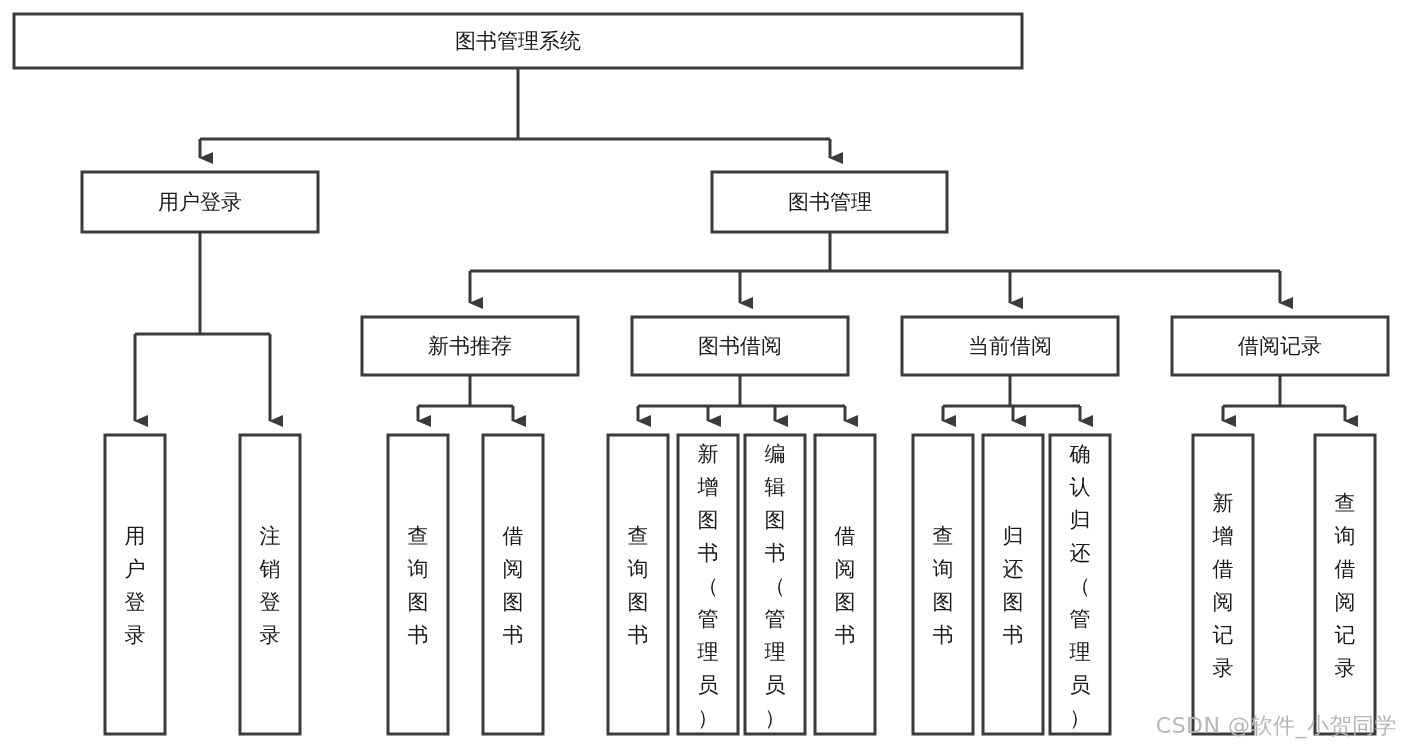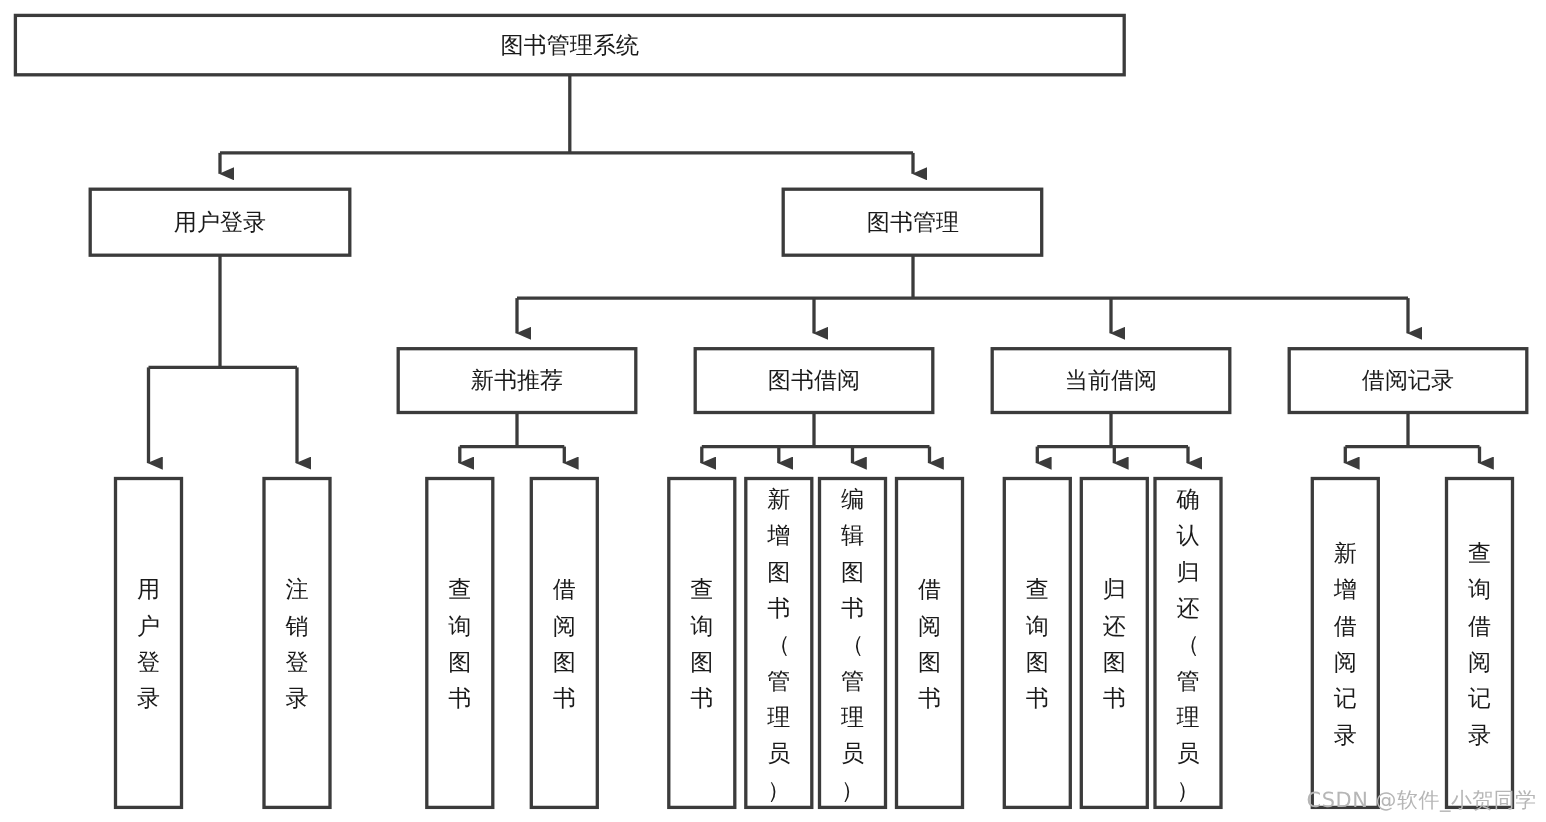--- a/index.html
+++ b/index.html
@@ -53,21 +53,21 @@
     font-family: "DejaVu Sans", "Liberation Sans", sans-serif;
     font-size: 21px;
     fill: #1a1a1a;
     text-anchor: middle;
   }
   .watermark-text {
     position: absolute;
     right: 8px;
     bottom: 6px;
     font-family: "DejaVu Sans", "Liberation Sans", sans-serif;
-    font-size: 19px;
+    font-size: 22px;
     color: #b6b6b6;
     white-space: nowrap;
     letter-spacing: 0.5px;
     user-select: none;
   }
 </style>
 </head>
 <body>
 
 <div id="diagram-root">

